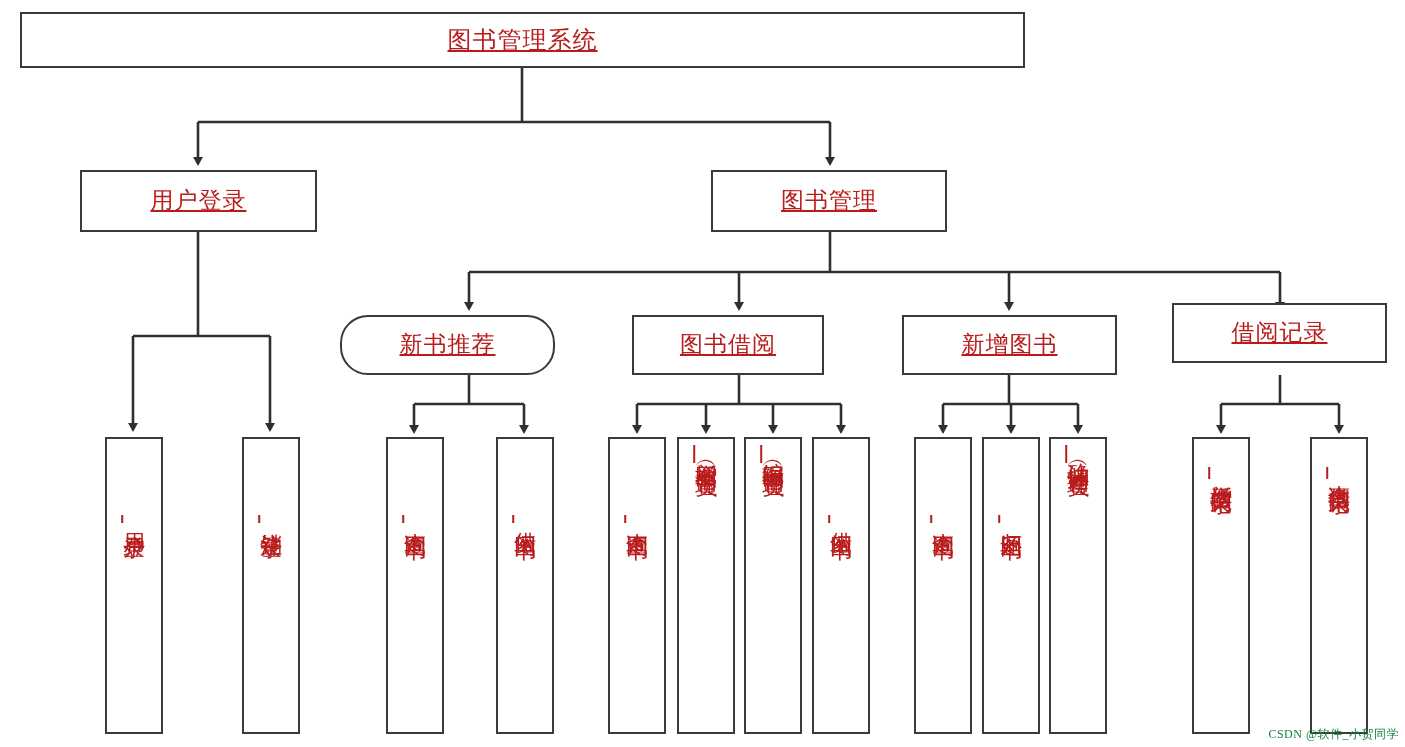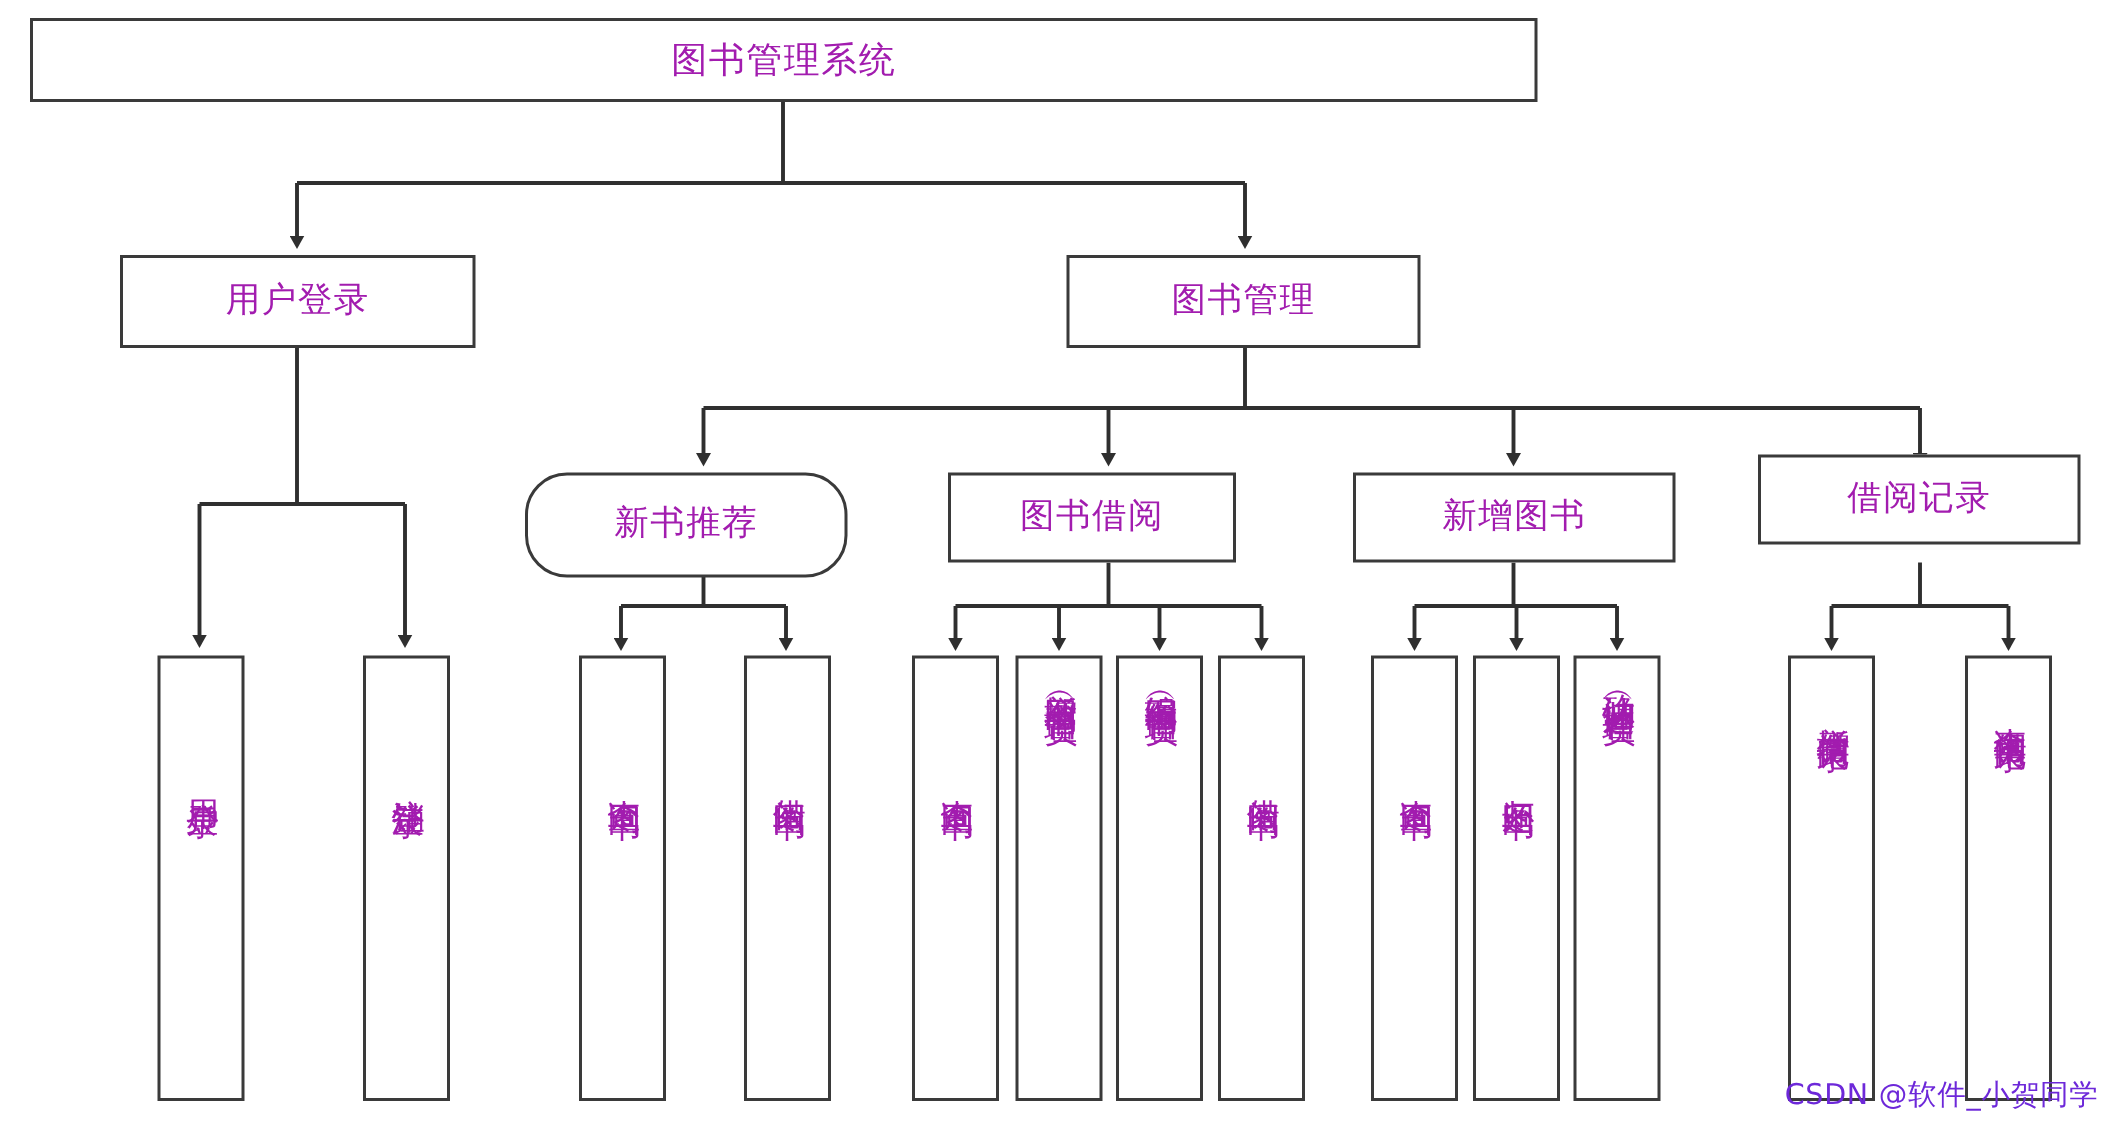--- a/index.html
+++ b/index.html
@@ -27,22 +27,23 @@
     pointer-events: none;
   }
   .node {
     position: absolute;
     box-sizing: border-box;
     border: 2.5px solid #3a3a3a;
     background: #ffffff;
     display: flex;
     align-items: center;
     justify-content: center;
-    color: #a21caf;
+    color: #b91c1c;
     text-align: center;
+    text-decoration: underline;
   }
   .node.horiz {
     font-size: 23px;
     letter-spacing: 1px;
     line-height: 1.2;
   }
   .node.root {
     font-size: 24px;
   }
   .node.leaf {
@@ -56,25 +57,26 @@
     text-orientation: upright;
     letter-spacing: 2px;
     line-height: 1.02;
     white-space: nowrap;
     display: block;
   }
   .watermark {
     position: absolute;
     right: 6px;
     bottom: 4px;
-    font-size: 19px;
-    color: #6d28d9;
+    font-size: 12px;
+    color: #15803d;
     letter-spacing: 0.5px;
     white-space: nowrap;
     user-select: none;
+    font-family: Liberation Serif, serif;
   }
 </style>
 </head>
 <body>
 
 <div id="canvas">
 
   <svg id="wires" viewBox="0 0 1405 747">
     <defs>
       <marker id="arrow" markerWidth="9" markerHeight="10" refX="1" refY="5" orient="auto" markerUnits="userSpaceOnUse">
@@ -130,21 +132,21 @@
   </div>
 
   <div class="node horiz" style="left:80px; top:170px; width:237px; height:62px;">
     <span>用户登录</span>
   </div>
 
   <div class="node horiz" style="left:711px; top:170px; width:236px; height:62px;">
     <span>图书管理</span>
   </div>
 
-  <div class="node horiz" style="left:350px; top:315px; width:215px; height:70px;border-radius:28px;">
+  <div class="node horiz" style="left:340px; top:315px; width:215px; height:60px;border-radius:28px;">
     <span>新书推荐</span>
   </div>
 
   <div class="node horiz" style="left:632px; top:315px; width:192px; height:60px;">
     <span>图书借阅</span>
   </div>
 
   <div class="node horiz" style="left:902px; top:315px; width:215px; height:60px;">
     <span>新增图书</span>
   </div>

